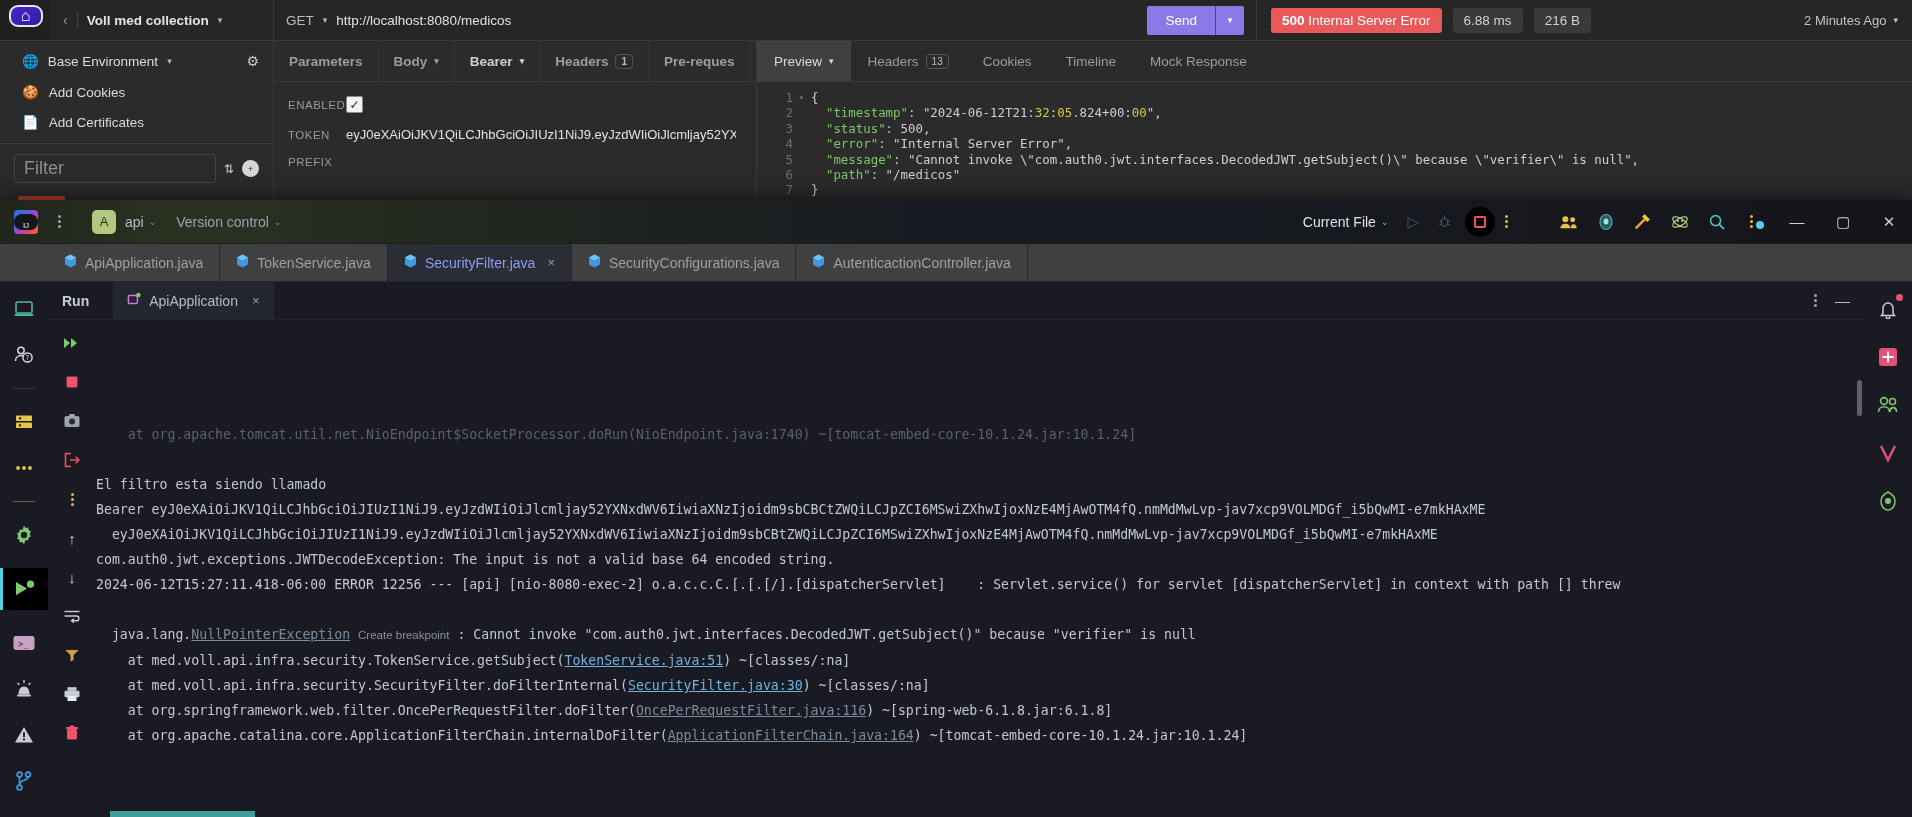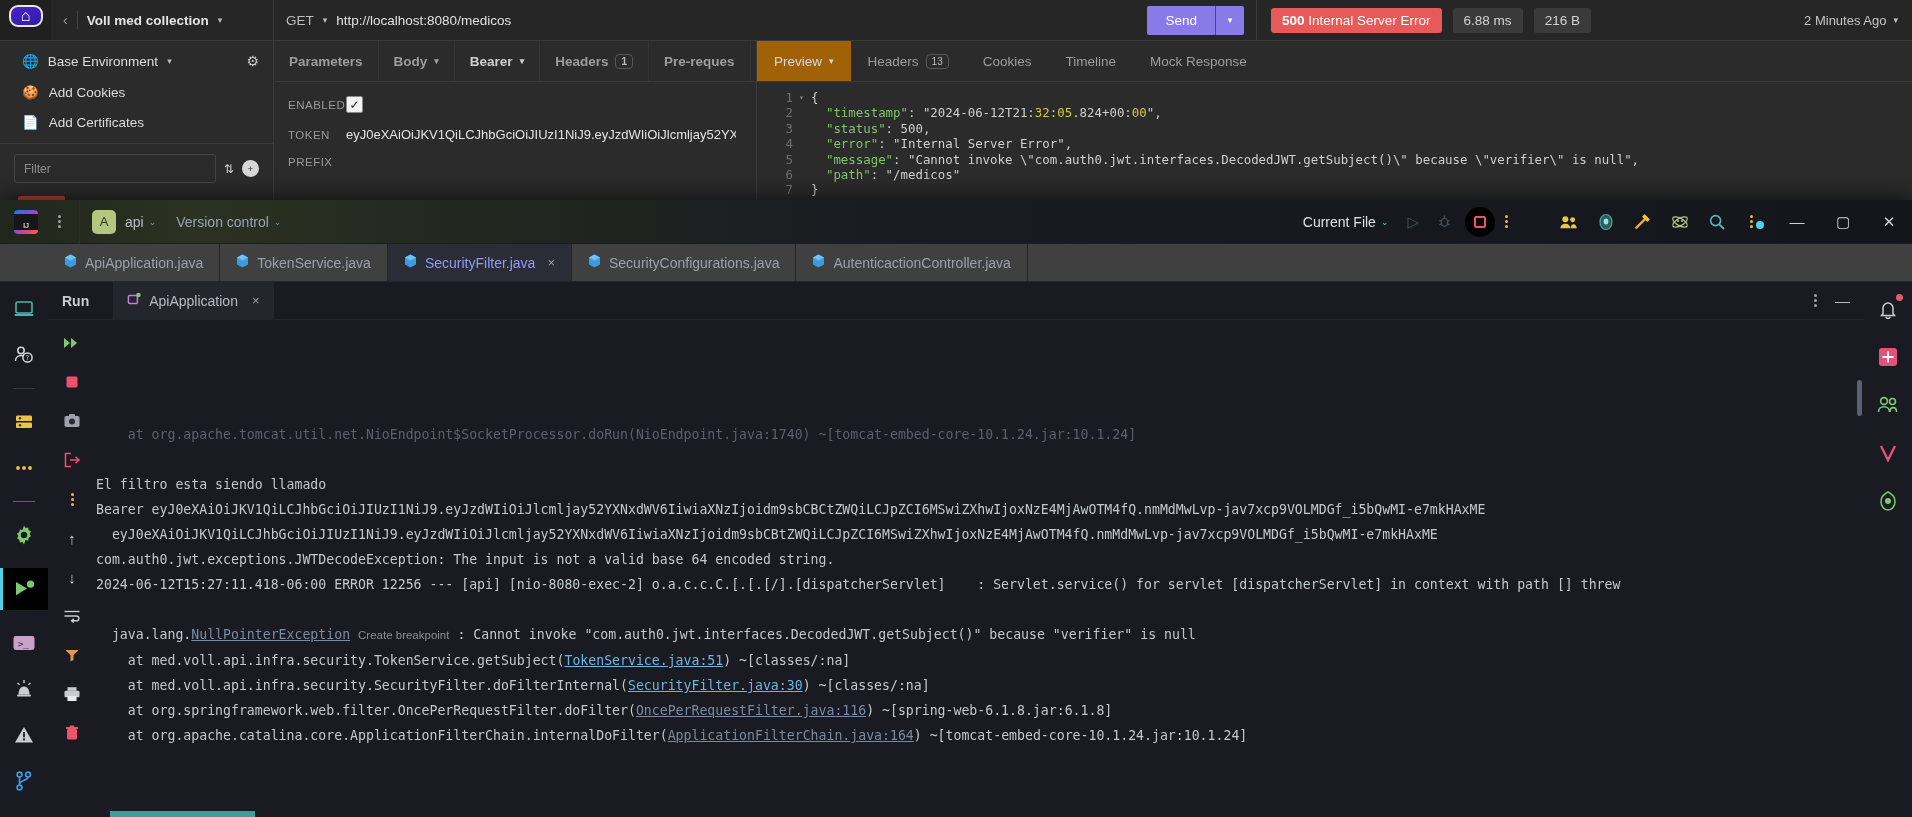--- a/index.html
+++ b/index.html
@@ -88,21 +88,21 @@
   .env-row .gear { margin-left: auto; color: #c9c9c9; font-size: 14px; }
   .env-row .caret { font-size: 9px; color: #b9b9b9; }
   .side-item {
     display: flex; align-items: center; gap: 10px; padding: 7px 14px 7px 22px;
     font-size: 13.5px; color: #dcdcdc;
   }
   .side-sep { height: 1px; background: #3a3a3a; margin: 6px 0 0 0; }
   .filter-row { display: flex; align-items: center; gap: 8px; padding: 10px 14px 0 14px; }
   .filter-input {
     flex: 1; height: 29px; background: #2b2b2b; border: 1px solid #454545;
-    border-radius: 3px; color: #8d8d8d; font-size: 12px; padding: 0 9px;
+    border-radius: 3px; color: #8d8d8d; font-size: 18px; padding: 0 9px;
     display: flex; align-items: center; text-align: center;
   }
   .filter-btn { color: #cfcfcf; font-size: 12px; }
   .filter-btn.circle {
     width: 17px; height: 17px; border-radius: 50%; background: #d7d7d7;
     color: #2b2b2b; display: flex; align-items: center; justify-content: center;
     font-size: 9px;
   }
   .req-strip { margin: 13px 14px 0 18px; height: 10px; width: 47px; background: #b5422f; border-radius: 2px; }
 
@@ -136,21 +136,21 @@
     color: #e2e2e2; font-size: 13px; white-space: nowrap; overflow: hidden;
     max-width: 390px;
   }
 
   .ins-response { flex: 1; background: #2b2b2b; }
   .resp-tabs { display: flex; align-items: stretch; height: 41px; border-bottom: 1px solid #3a3a3a; }
   .resp-tab {
     display: flex; align-items: center; gap: 7px; padding: 0 17px;
     color: #9d9d9d; font-size: 13.5px;
   }
-  .resp-tab.active { color: #d8d8d8; background: #a16207; }
+  .resp-tab.active { color: #d8d8d8; background: #404040; }
   .resp-tab .caret { font-size: 9px; }
   .json-view {
     font-family: "DejaVu Sans Mono", monospace; font-size: 12.4px; padding-top: 8px;
     background: #2b2b2b;
   }
   .jline { display: flex; line-height: 15.4px; white-space: pre; }
   .lno { width: 42px; text-align: right; color: #6f6f6f; padding-right: 6px; flex: none; }
   .fold { width: 12px; color: #8a8a8a; font-size: 8px; flex: none; }
   .jkey { color: #7ec66b; }
   .jnum { color: #d8c84a; }
@@ -167,21 +167,21 @@
     background: linear-gradient(90deg,#20261c 0%,#2b3222 10%,#22281f 24%,#181b22 48%,#15161c 100%);
     border-bottom: 1px solid #1c1d24;
   }
   .ij-logo {
     margin-left: 14px; width: 24px; height: 24px; border-radius: 4px;
     background: linear-gradient(135deg,#0b7fe0 0%,#8b4bd8 45%,#e8406f 75%,#f0732c 100%);
     display: flex; align-items: center; justify-content: center;
   }
   .ij-logo span {
     width: 40px; height: 16px; background: #15161c; color: #fff; font-size: 8px;
-    display: flex; align-items: flex-end; justify-content: center; font-weight: normal;
+    display: flex; align-items: flex-end; justify-content: center; font-weight: normal; border-radius: 8px;
   }
   .kebab { color: #a0a3ab; font-size: 14px; letter-spacing: 0; padding: 0 6px;
            display: flex; flex-direction: column; gap: 2px; align-items: center; }
   .kebab i { width: 3px; height: 3px; background: #a0a3ab; border-radius: 50%; display: block; }
   .title-sep { width: 1px; height: 44px; background: #2b2f27; }
   .proj-chip {
     width: 24px; height: 24px; border-radius: 5px; background: #b3c87f; color: #2d3320;
     display: flex; align-items: center; justify-content: center; font-size: 13px;
     margin-left: 12px;
   }

